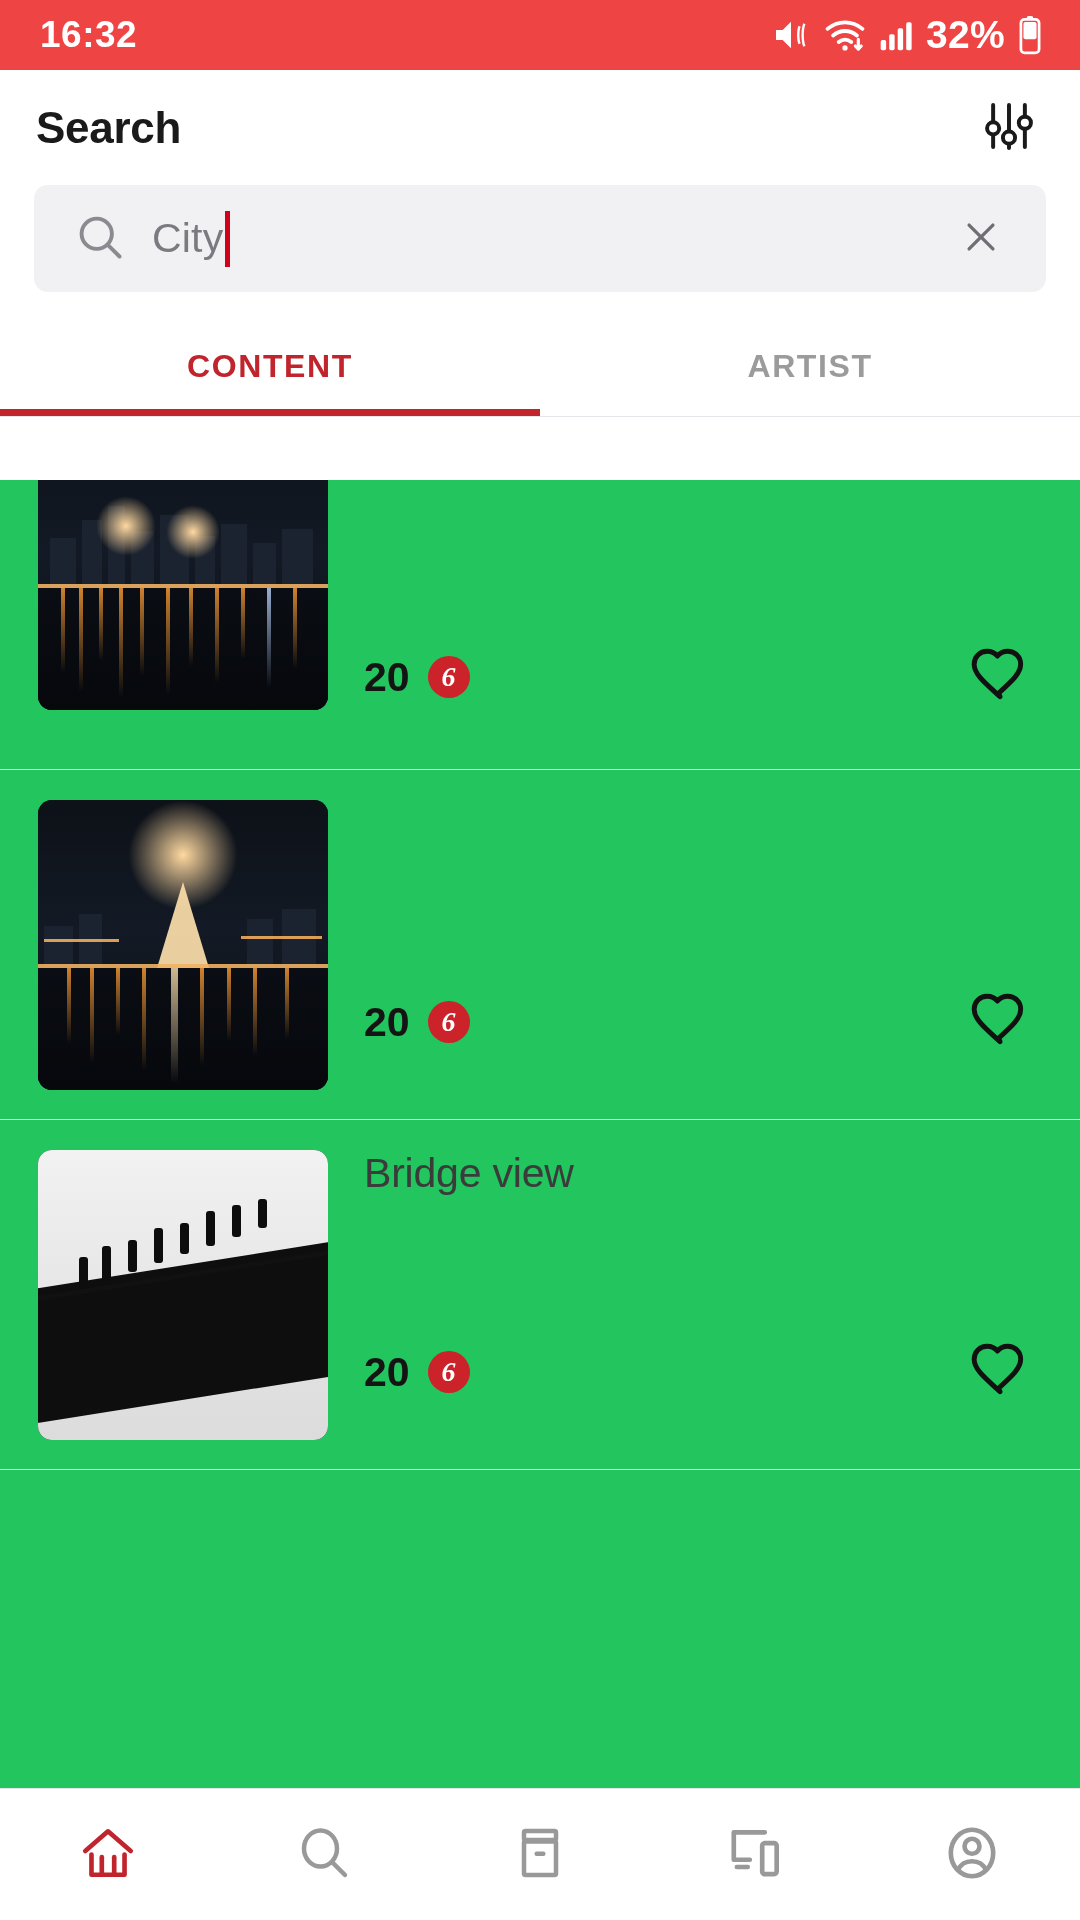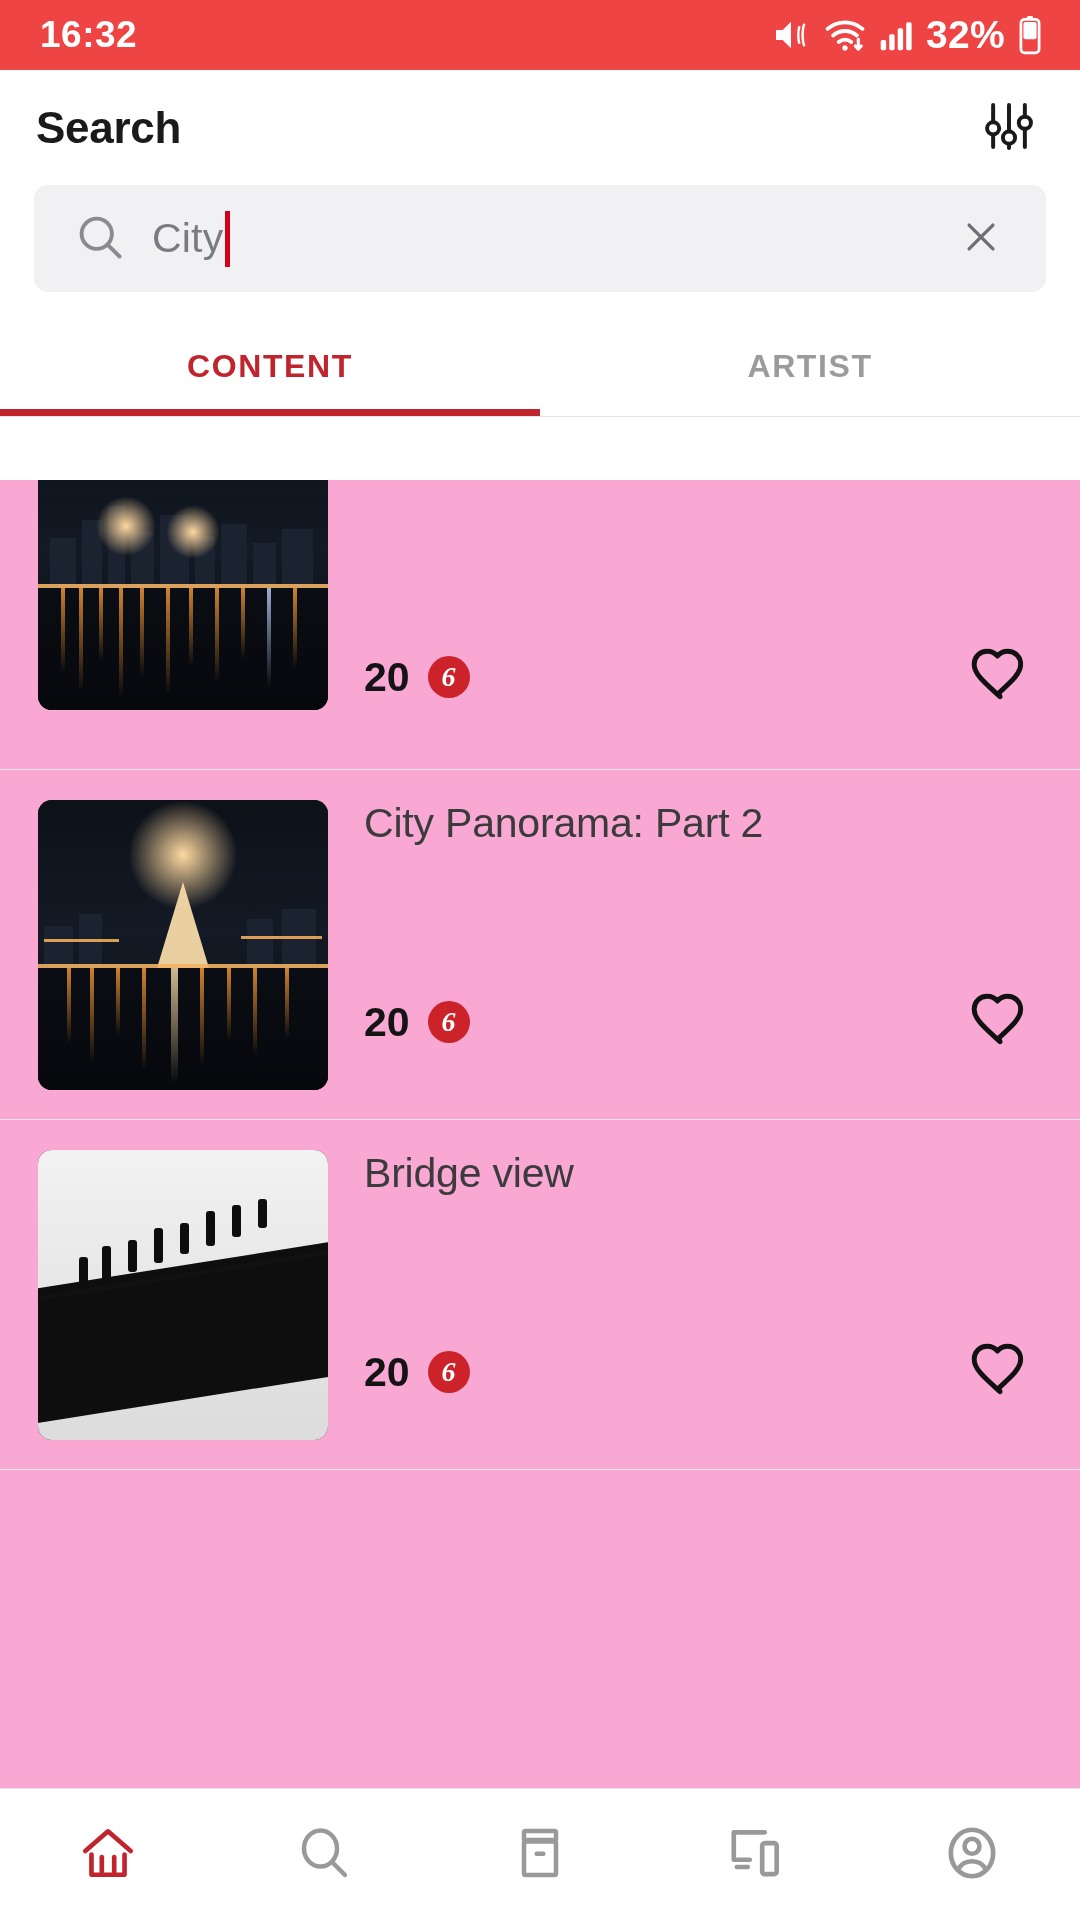--- a/index.html
+++ b/index.html
@@ -59,21 +59,21 @@
   .tab.active{ color:#C0242C; }
   .tab.inactive{ color:#9b9b9b; }
   .tab-underline{
     position:absolute; bottom:0; left:0; width:50%; height:7px; background:#C0242C;
   }
   .tabs-divider{ height:1px; background:#e6e6ea; }
 
   
   .list{
     position:absolute; top:480px; left:0; right:0; bottom:132px;
-    overflow:hidden; background:#f9a8d4;
+    overflow:hidden; background:#22c55e;
   }
   .row{
     display:flex; align-items:flex-start;
     padding:0 34px 0 38px; position:relative;
     border-bottom:1px solid #e8e8ec;
   }
   .thumb{
     width:290px; height:290px; border-radius:14px; flex:0 0 auto;
     margin-top:30px; overflow:hidden; position:relative; background:#11161f;
   }
@@ -317,21 +317,20 @@
           <div class="refl" style="left:36%; top:0; height:84%;"></div>
           <div class="refl" style="left:46%; top:0; height:94%; width:7px; background:linear-gradient(180deg,#ffe3b0,rgba(255,227,176,0));"></div>
           <div class="refl" style="left:56%; top:0; height:80%;"></div>
           <div class="refl" style="left:65%; top:0; height:60%;"></div>
           <div class="refl" style="left:74%; top:0; height:72%;"></div>
           <div class="refl" style="left:85%; top:0; height:58%;"></div>
         </div>
       </div>
     </div>
     <div class="row-body">
-      <div class="item-title">City Panorama: Part 2</div>
       <div class="price-line">
         <div class="price-grp">
           <span class="price-num">20</span>
           <span class="coin">6</span>
         </div>
         <div class="fav-btn">
           <span>
             <svg width="62" height="62" viewBox="0 0 24 24" fill="none" stroke="#111" stroke-width="1.9" stroke-linejoin="round">
               <path d="M12 20.4l-1.5-1.4C5.2 14.2 2 11.3 2 7.8 2 5 4.2 2.8 7 2.8c1.6 0 3.1.7 4 1.9.9-1.2 2.4-1.9 4-1.9 2.8 0 5 2.2 5 5 0 3.5-3.2 6.4-8.5 11.2L12 20.4z"></path>
             </svg>

